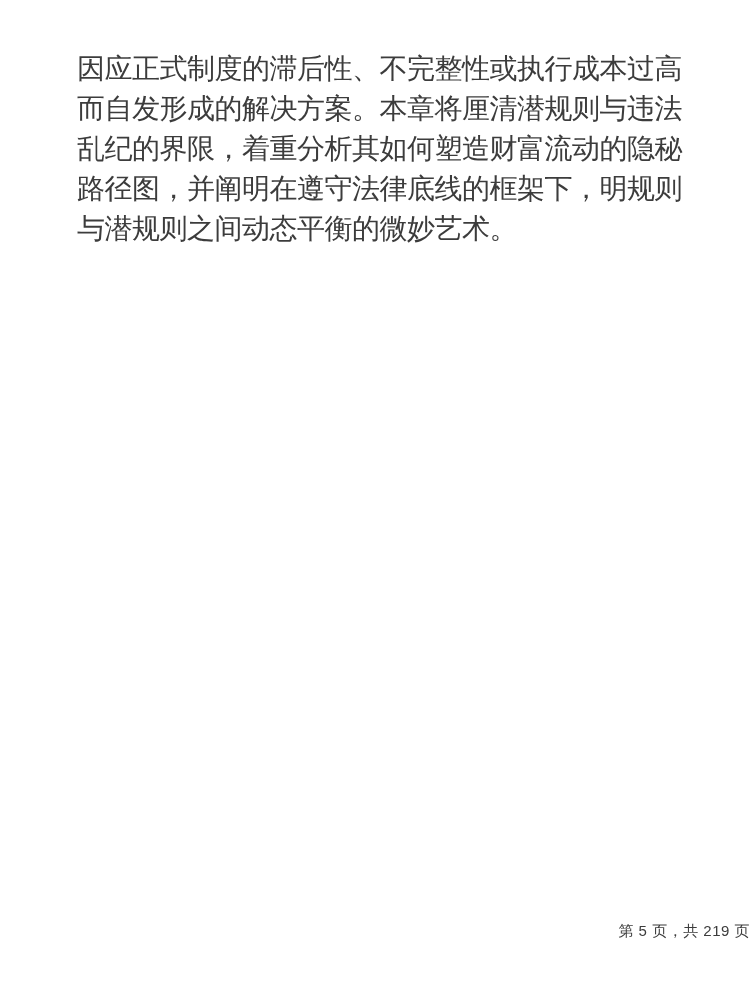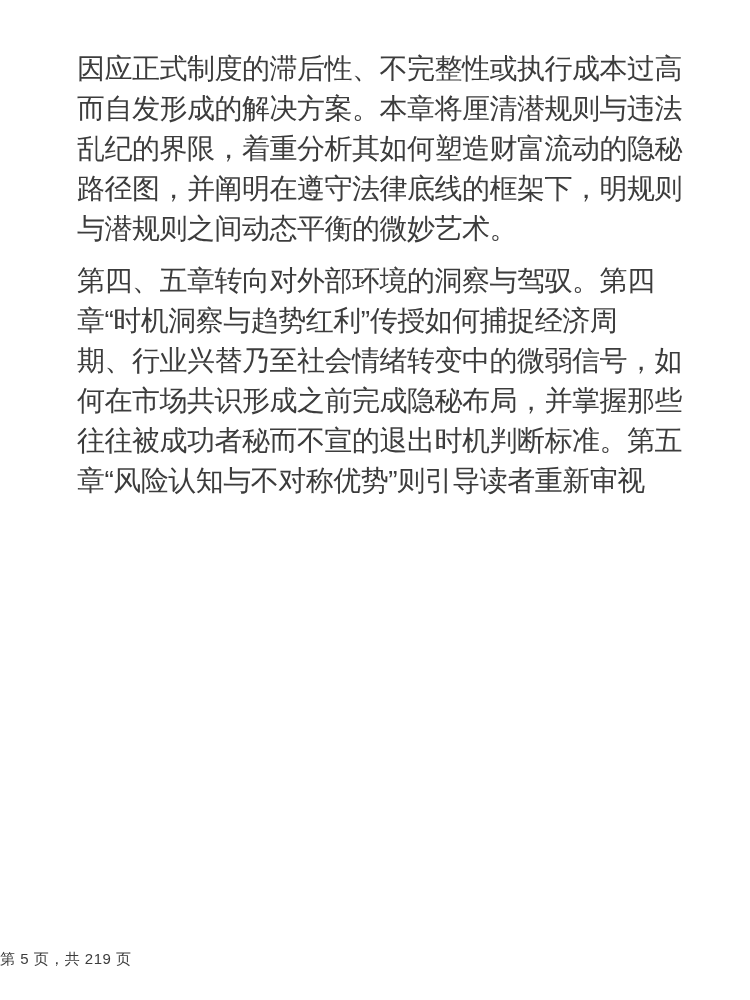--- a/index.html
+++ b/index.html
@@ -33,49 +33,43 @@
     font-weight: 400;
     color: #3c3c3c;
     letter-spacing: -0.5px;
     white-space: pre;          
     margin: 0 0 12px 0;
     text-align: left;
   }
 
   .page-footer {
     position: absolute;
-    top: 949px;
+    top: 921px;
     left: 0;
     right: 0;
-    text-align: left;
+    text-align: right;
   }
 
   .page-footer span {
     font-size: 15px;
     line-height: 20px;
     color: #3c3c3c;
     letter-spacing: 0.5px;
   }
 </style>
 </head>
 <body>
 
 <div class="page">
 
   <article class="body-text">
     <p>因应正式制度的滞后性、不完整性或执行成本过高
 而自发形成的解决方案。本章将厘清潜规则与违法
 乱纪的界限，着重分析其如何塑造财富流动的隐秘
 路径图，并阐明在遵守法律底线的框架下，明规则
 与潜规则之间动态平衡的微妙艺术。</p>
-    <p>第四、五章转向对外部环境的洞察与驾驭。第四
-章“时机洞察与趋势红利”传授如何捕捉经济周
-期、行业兴替乃至社会情绪转变中的微弱信号，如
-何在市场共识形成之前完成隐秘布局，并掌握那些
-往往被成功者秘而不宣的退出时机判断标准。第五
-章“风险认知与不对称优势”则引导读者重新审视</p>
   </article>
 
   <footer class="page-footer">
     <span>第 5 页，共 219 页</span>
   </footer>
 
 </div>
 
 </body></html>

